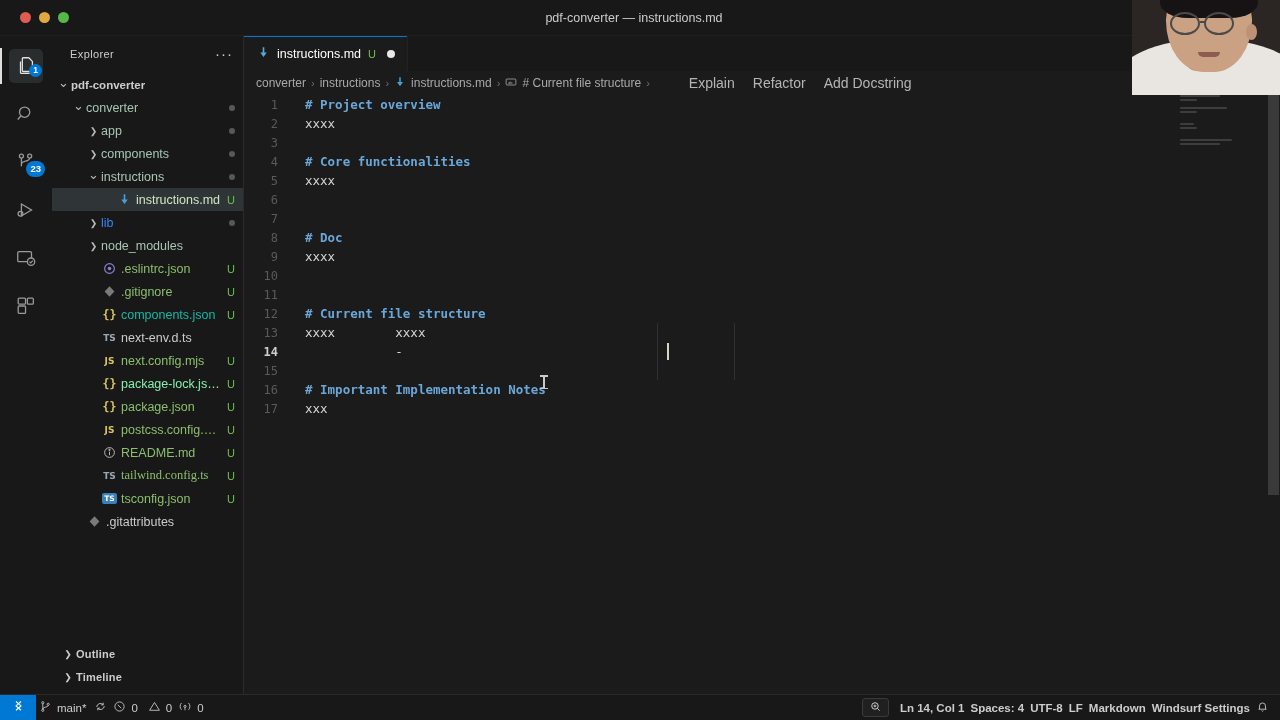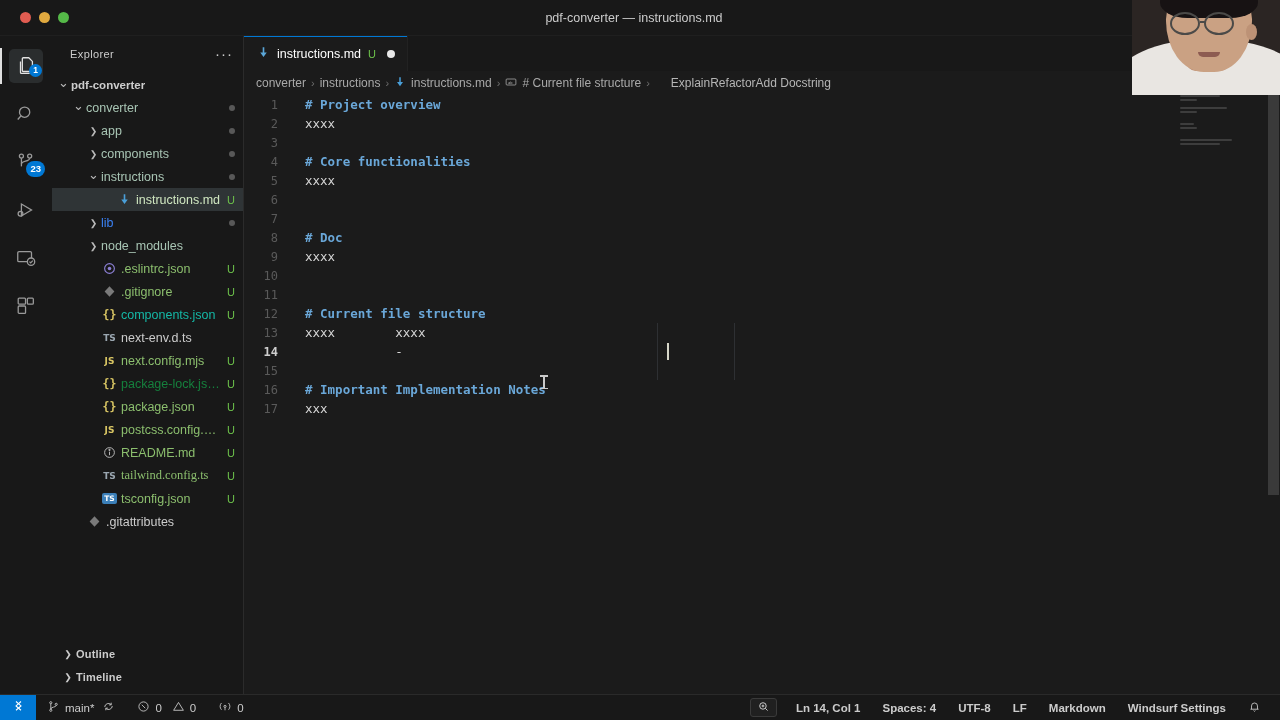--- a/index.html
+++ b/index.html
@@ -120,21 +120,21 @@
   .tabs-actions {
     margin-left: auto; display: flex; align-items: center; gap: 15px;
     padding-right: 14px; color: #b4b4b4;
   }
   .breadcrumbs {
     height: 24px; display: flex; align-items: center;
     padding-left: 12px; gap: 5px; font-size: 12px; color: #a9a9a9;
   }
   .bc { display: flex; align-items: center; gap: 5px; }
   .bc-sep { color: #6e6e6e; font-size: 11px; }
-  .codelens { display: flex; margin-left: 16px; font-size: 12px; color: #b5b5b5; }
+  .codelens { display: flex; gap: 18px; margin-left: 34px; font-size: 14px; color: #b5b5b5; }
 
   .code-wrap { flex: 1; position: relative; overflow: hidden; display: flex; }
   .code-scroll { flex: 1; position: relative; }
   .line {
     height: 19px; display: flex; align-items: center;
     font-family: "DejaVu Sans Mono", monospace; font-size: 12.5px;
     position: relative;
   }
   .ln {
     width: 46px; flex: 0 0 46px; text-align: right; padding-right: 12px;
@@ -170,21 +170,21 @@
   
   .statusbar {
     height: 26px; flex: 0 0 26px; background: #181818;
     display: flex; align-items: center; font-size: 11.5px; color: #cccccc;
     border-top: 1px solid #2a2a2a;
   }
   .sb-remote {
     background: #0078d4; color: #fff; height: 26px; width: 36px;
     display: flex; align-items: center; justify-content: center;
   }
-  .st-item { display: flex; align-items: center; gap: 5px; padding: 0 11px; height: 26px; }
+  .st-item { display: flex; align-items: center; gap: 5px; padding: 0 3px; height: 26px; }
   .st-right { margin-left: auto; display: flex; align-items: center; padding-right: 8px; font-weight: bold;}
   .st-zoom {
     border: 1px solid #3a3a3a; border-radius: 3px; padding: 1px 6px;
     display: flex; align-items: center; background: #202020; margin-right: 8px;
   }
 
   
   .webcam {
     position: absolute; right: 0; top: 0; width: 148px; height: 95px;
     overflow: hidden; z-index: 30;
@@ -423,21 +423,21 @@
               <span style="color:#d7c463;font-size:9px;font-family:'DejaVu Sans',sans-serif;font-weight:bold;">JS</span>
             </span>
             <span class="lbl" style="color: rgb(140, 191, 110);">next.config.mjs</span>
             <span class="badge-u">U</span>
           </div>
           <div class="row" style="padding-left: 34px;">
             <span class="chev"></span>
             <span class="ico">
               <span style="color:#d7c463;font-size:11.5px;font-family:'DejaVu Sans Mono',monospace;font-weight:bold;">{}</span>
             </span>
-            <span class="lbl" style="color: #15803d;">package-lock.js…</span>
+            <span class="lbl" style="color: #86efac;">package-lock.js…</span>
             <span class="badge-u">U</span>
           </div>
           <div class="row" style="padding-left: 34px;">
             <span class="chev"></span>
             <span class="ico">
               <span style="color:#d7c463;font-size:11.5px;font-family:'DejaVu Sans Mono',monospace;font-weight:bold;">{}</span>
             </span>
             <span class="lbl" style="color: rgb(140, 191, 110);">package.json</span>
             <span class="badge-u">U</span>
           </div>

